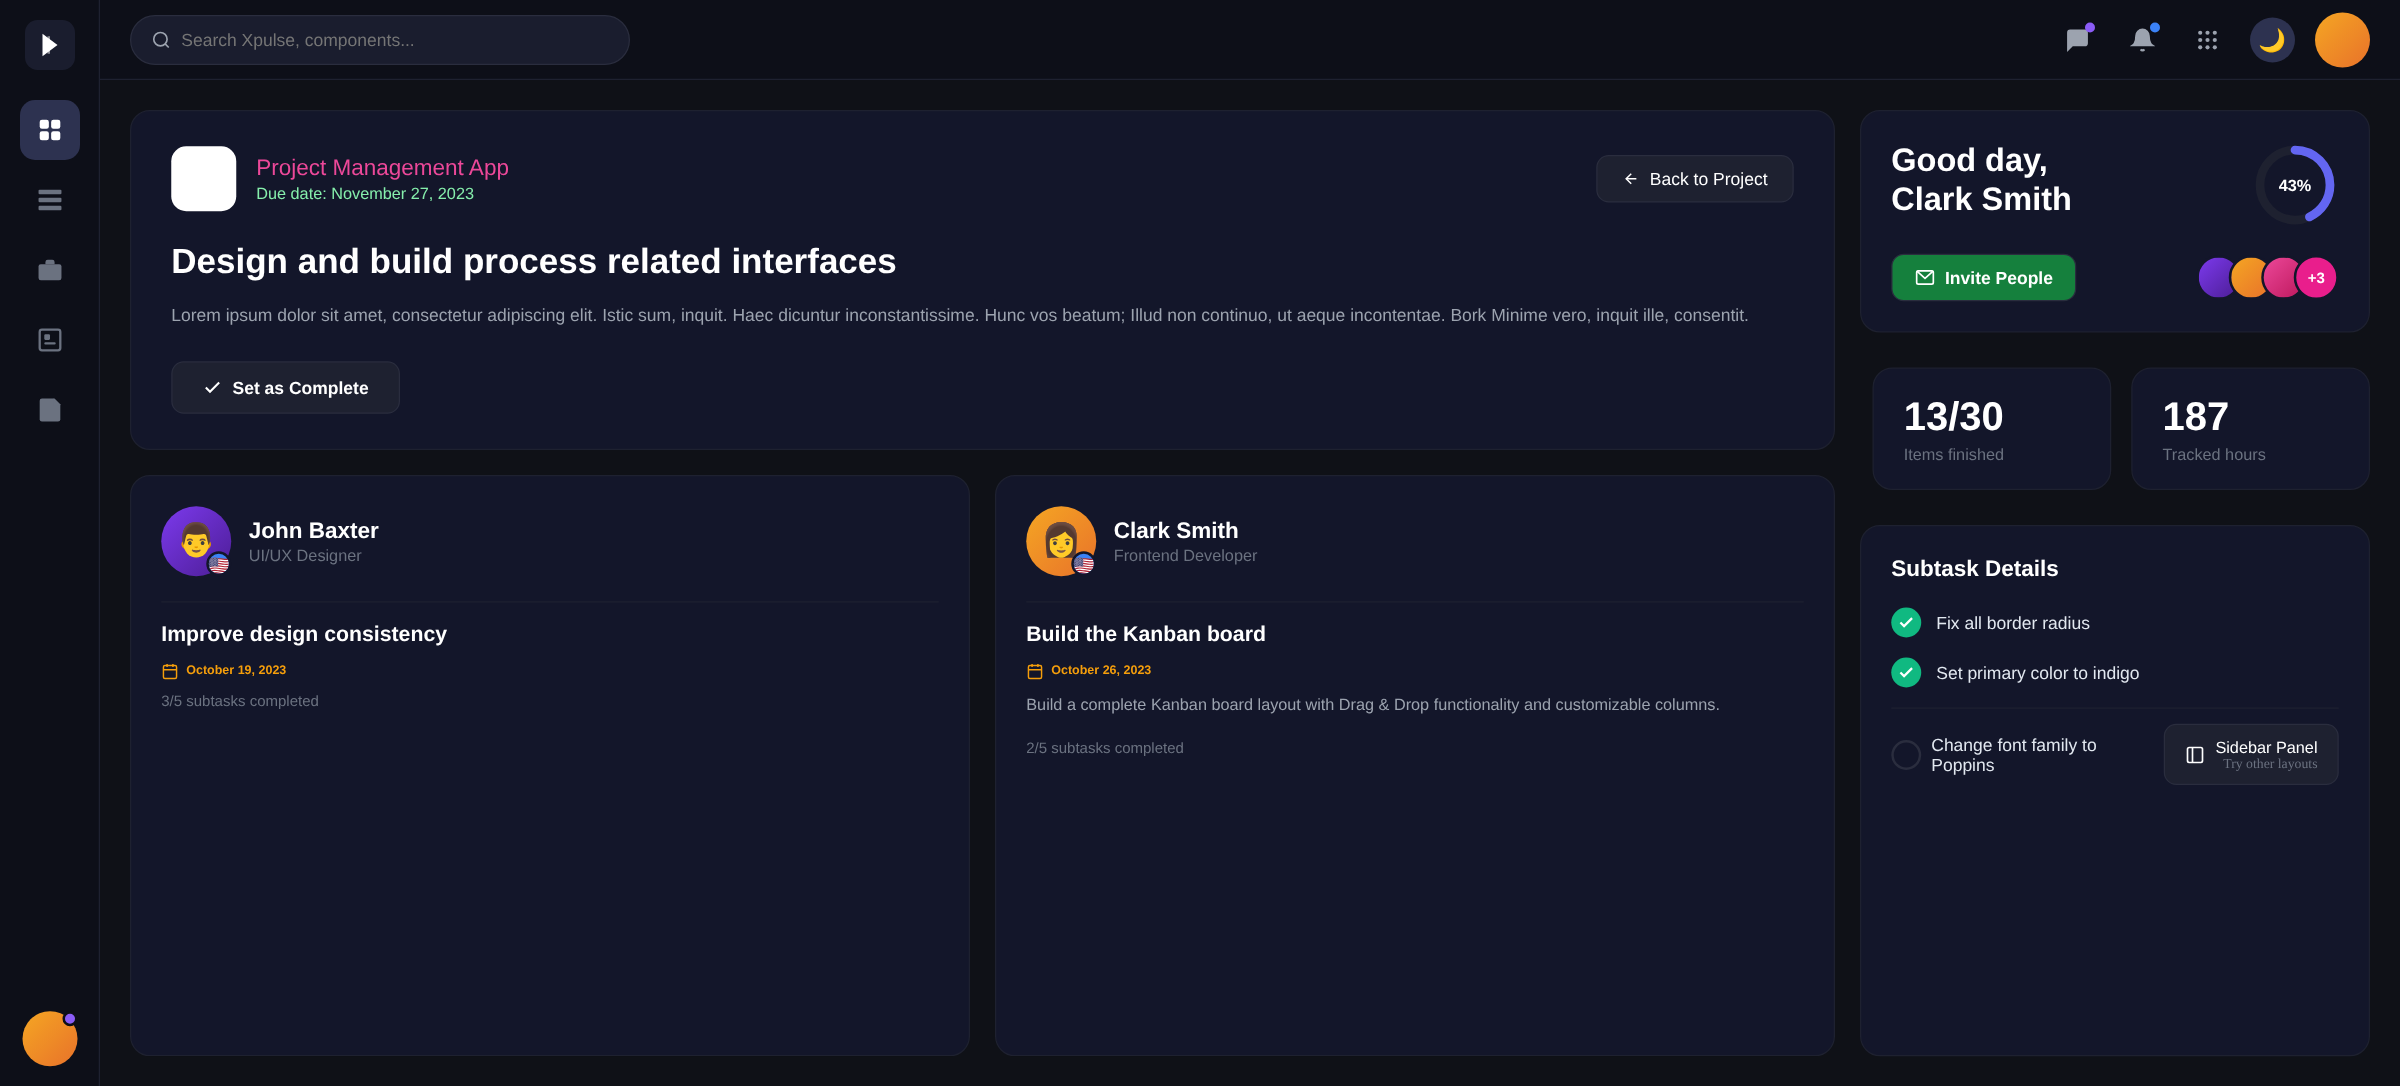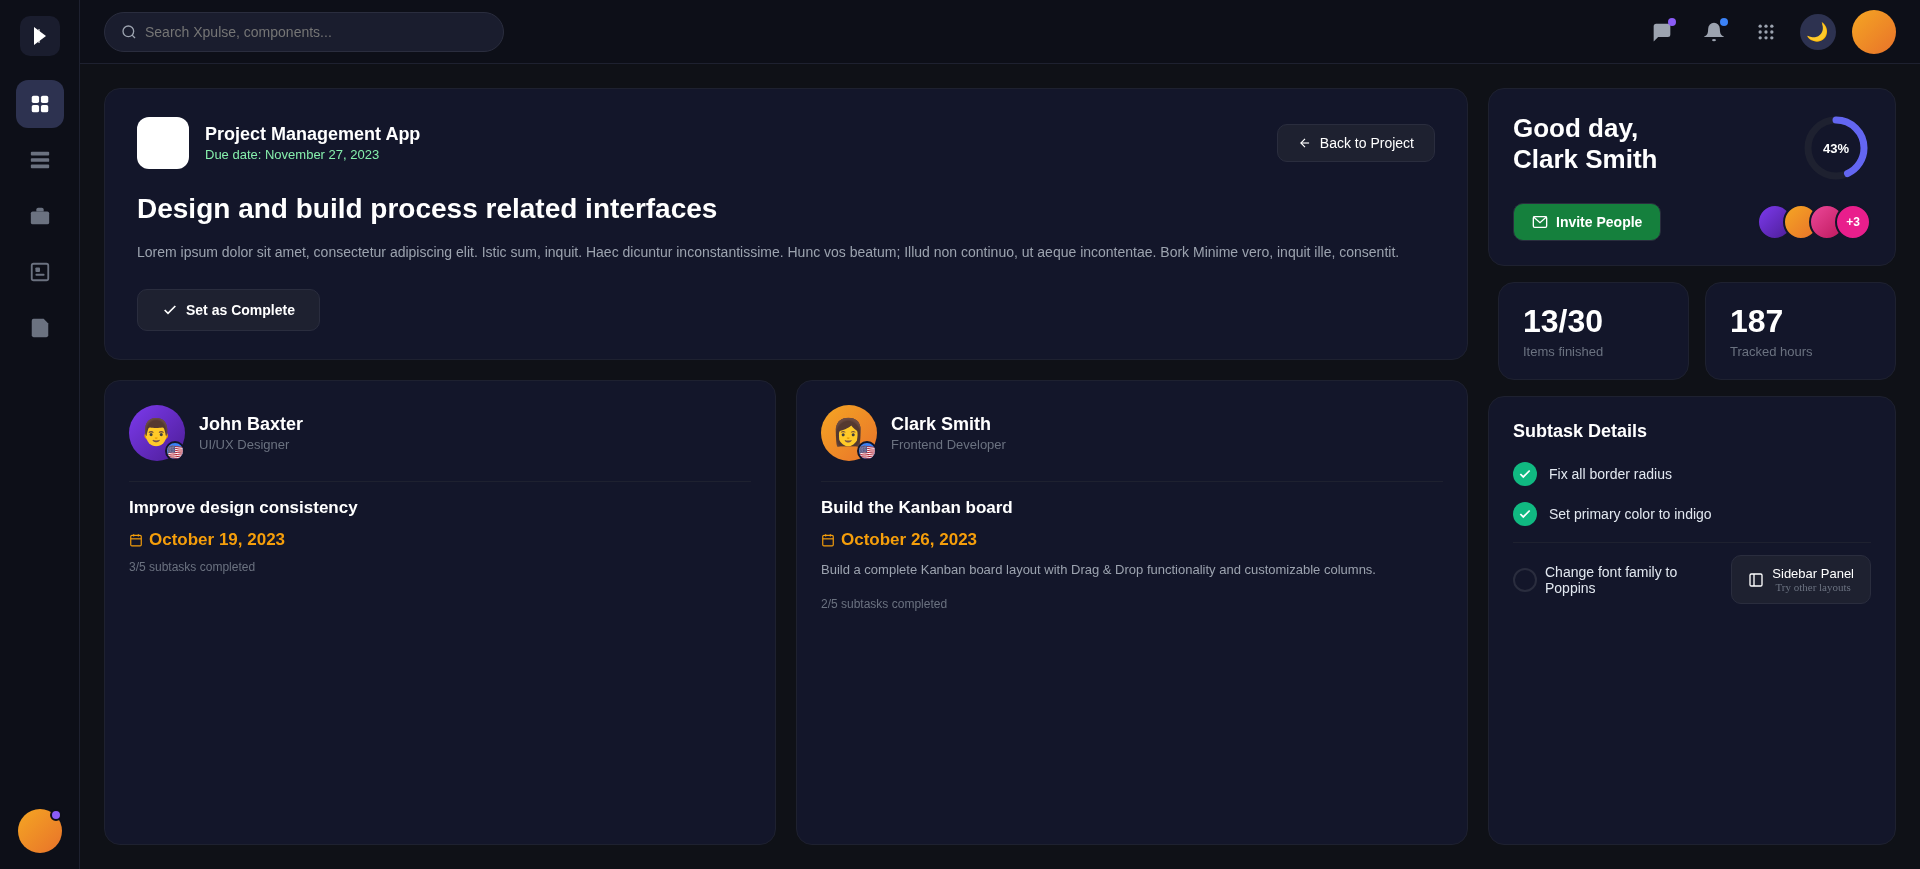--- a/index.html
+++ b/index.html
@@ -175,22 +175,22 @@
     }
     .project-icon {
       width: 52px; height: 52px;
       background: #fff;
       border-radius: 12px;
       display: flex; align-items: center; justify-content: center;
       font-size: 24px;
     }
     .project-name {
       font-size: 18px;
-      font-weight: 700;
-      color: #ffffff;
+      font-weight: 400;
+      color: #ec4899;
     }
     .project-due {
       font-size: 13px;
       color: #86efac;
       margin-top: 2px;
     }
     .back-btn {
       background: #1e2130;
       border: 1px solid #2a2d3e;
       border-radius: 10px;
@@ -281,21 +281,21 @@
     .task-name {
       font-size: 17px;
       font-weight: 700;
       color: #fff;
       margin-bottom: 12px;
     }
     .task-date {
       display: flex;
       align-items: center;
       gap: 6px;
-      font-size: 17px;
+      font-size: 10px;
       color: #f59e0b;
       font-weight: 600;
       margin-bottom: 10px;
     }
     .task-date svg { width: 14px; height: 14px; }
     .task-detail {
       font-size: 13px;
       color: #9ca3af;
       line-height: 1.6;
       margin-bottom: 16px;
@@ -303,21 +303,21 @@
     .subtasks-count {
       font-size: 12px;
       color: #6b7280;
     }
 
     
     .right-sidebar {
       width: 408px;
       display: flex;
       flex-direction: column;
-      gap: 16px;
+      gap: 28px;
       flex-shrink: 0;
     }
 
     
     .stats-card {
       background: #13162a;
       border-radius: 16px;
       padding: 24px;
       border: 1px solid #1e2130;
     }
@@ -471,20 +471,21 @@
       border: 1px solid #2a2d3e;
       border-radius: 10px;
       color: #fff;
       padding: 10px 16px;
       font-size: 13px;
       cursor: pointer;
       display: flex;
       align-items: center;
       gap: 8px;
       white-space: nowrap;
+      text-align: right;
     }
     .sidebar-panel-sub {
       font-size: 11px;
       color: #6b7280;
       display: block;
       font-family: Liberation Serif, serif;
     }
     .change-font-item {
       display: flex;
       align-items: center;

